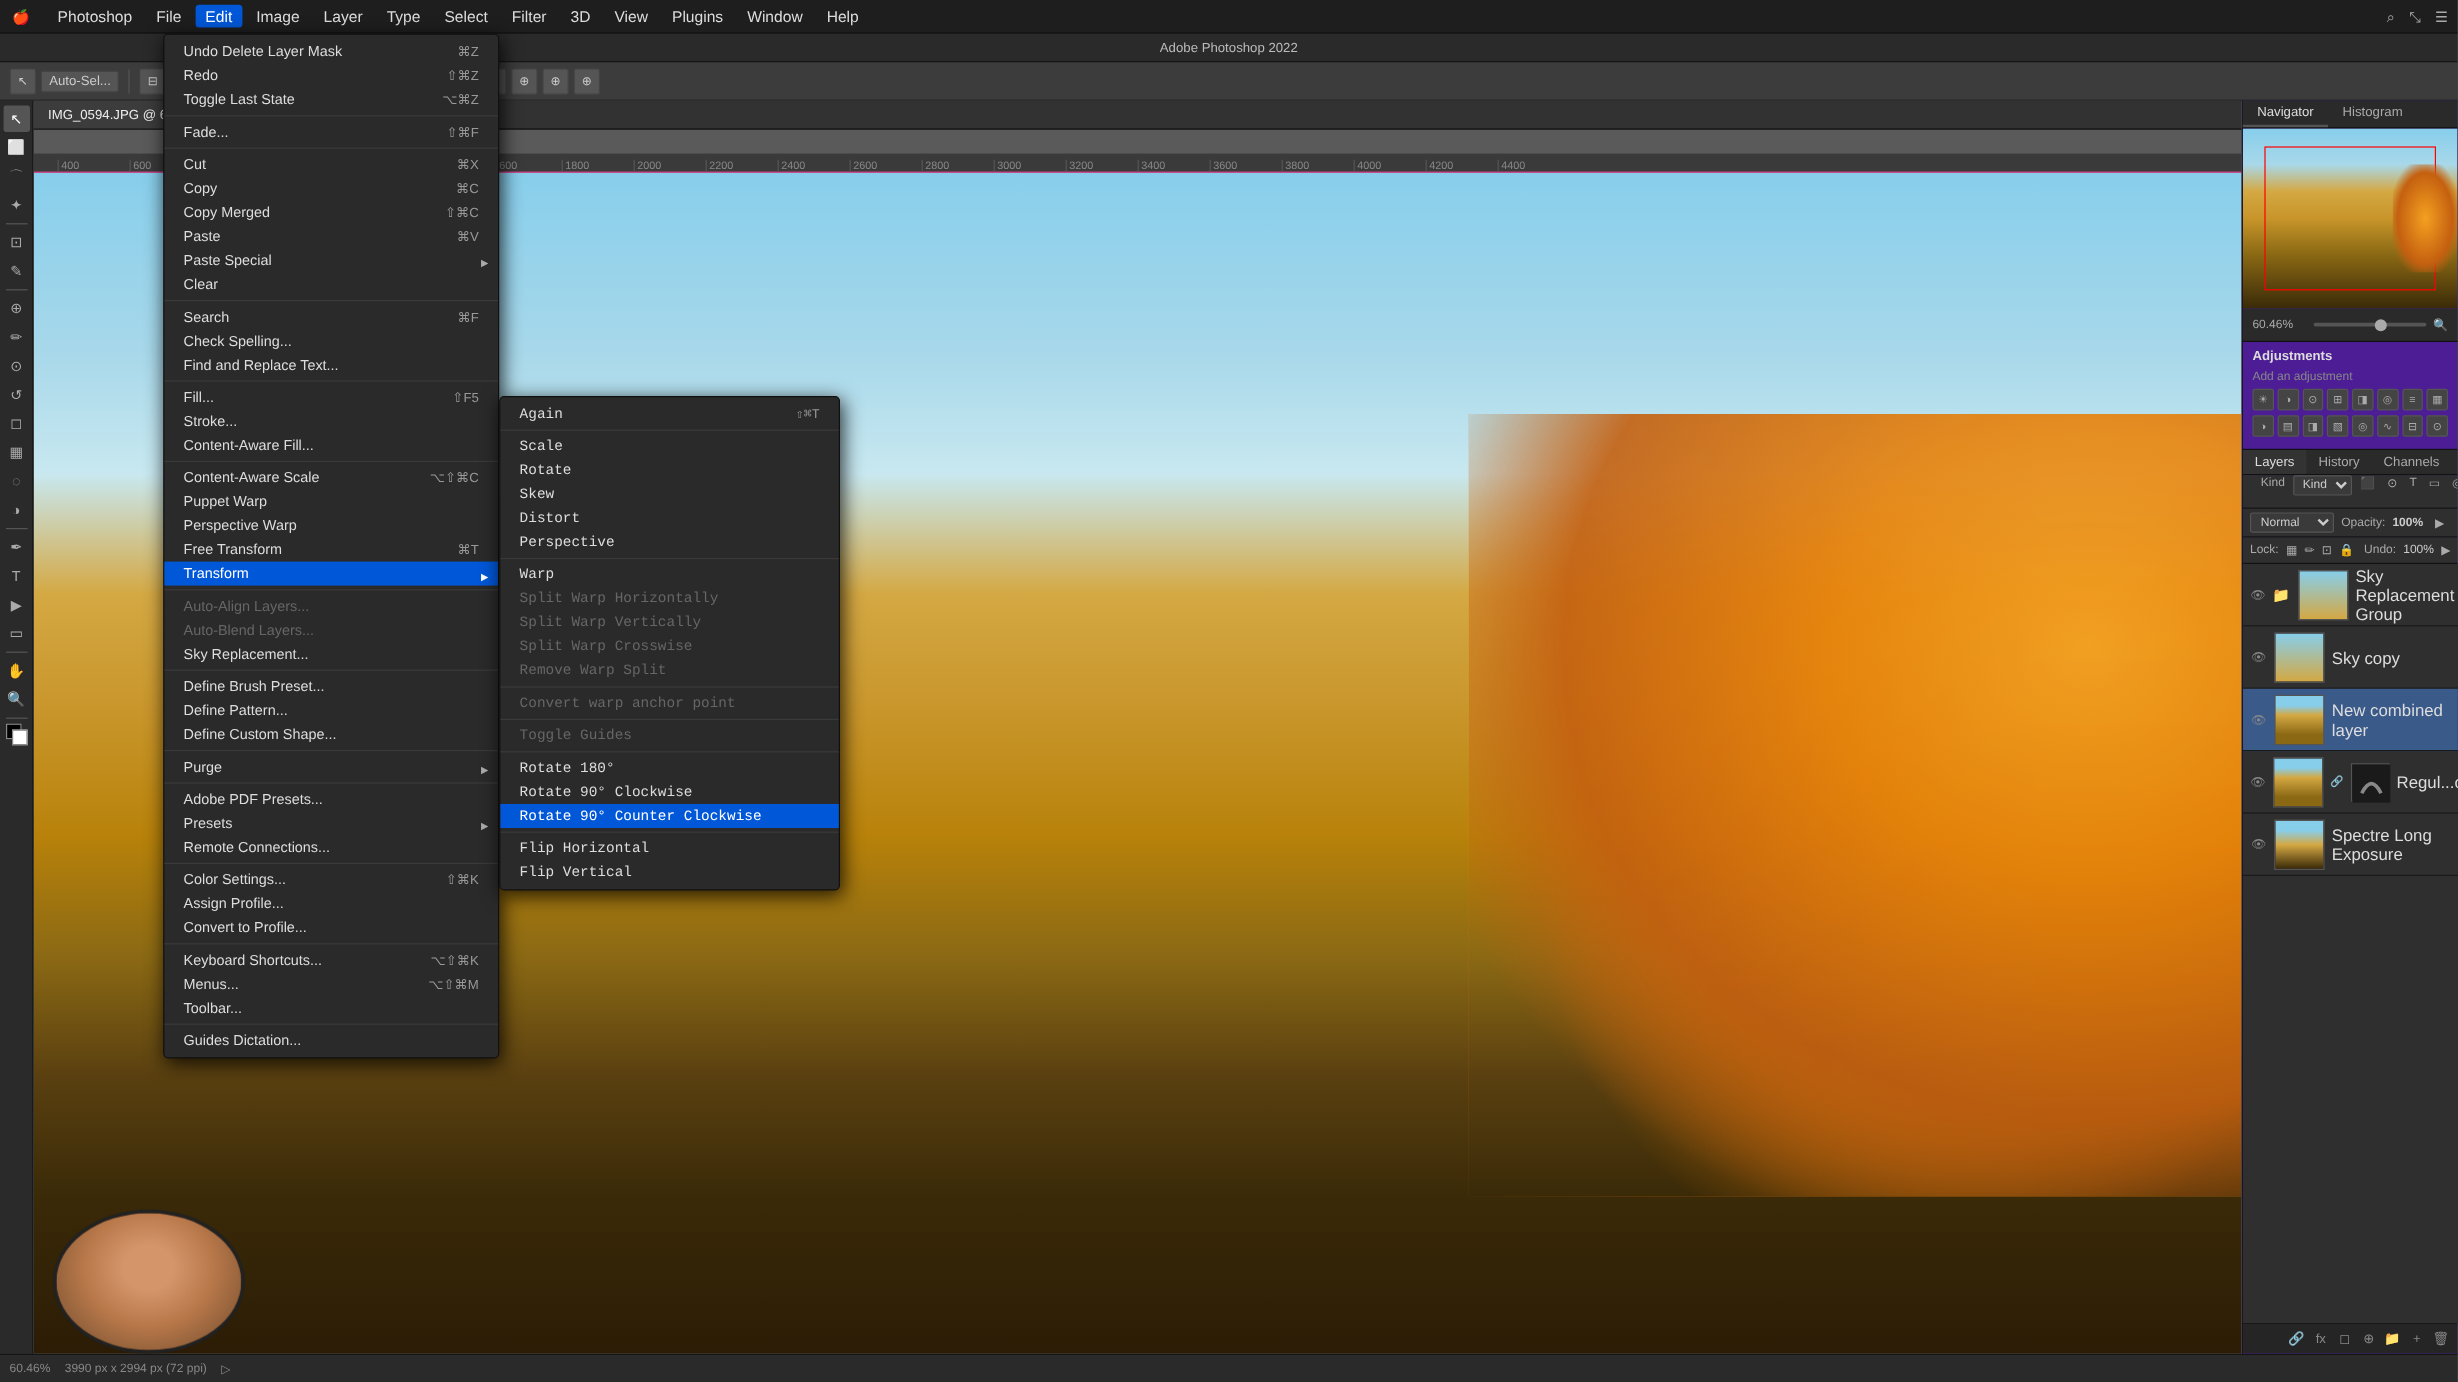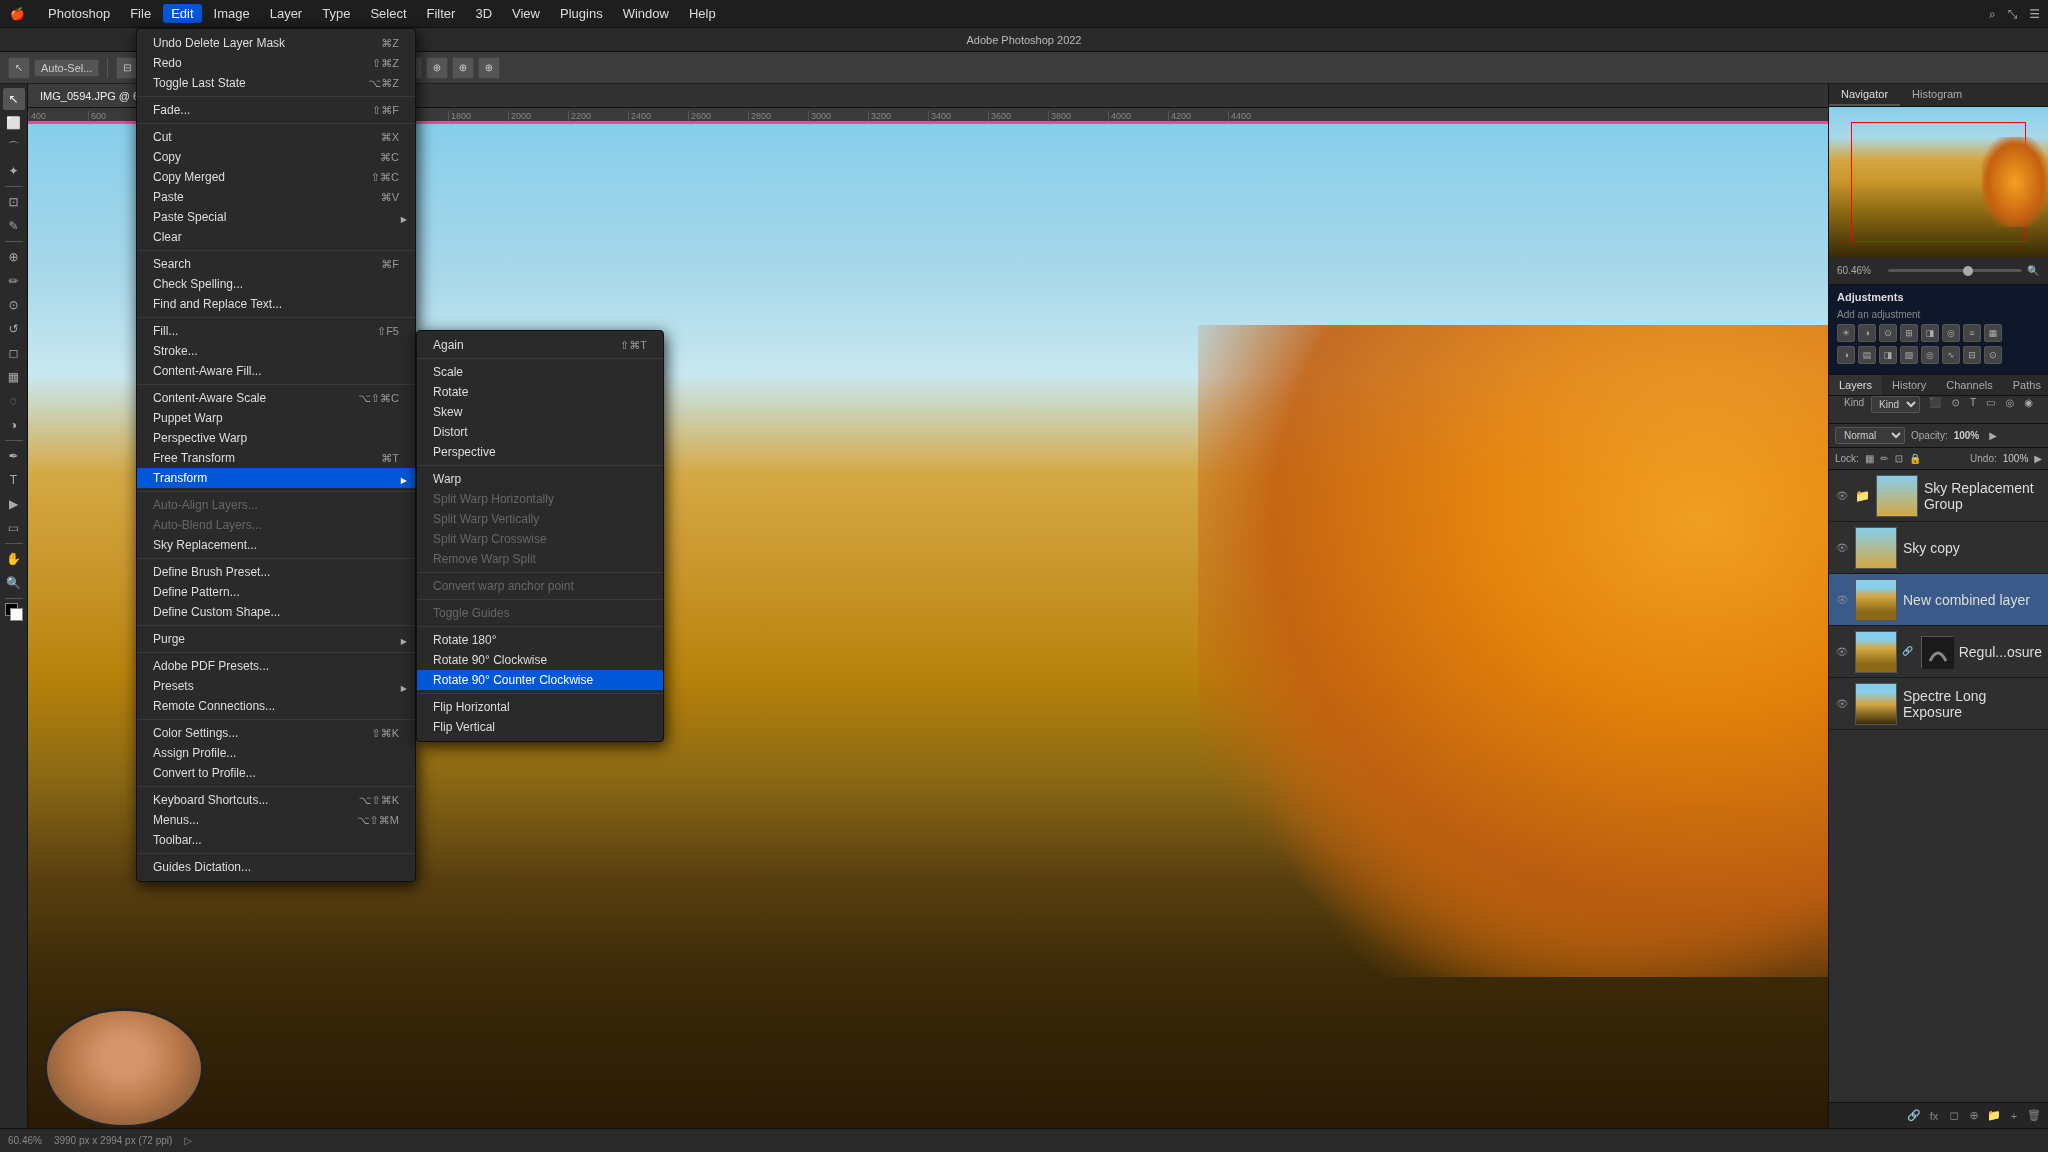--- a/index.html
+++ b/index.html
@@ -188,26 +188,28 @@
     }
     .tab-item.active {
       background: #3c3c3c;
       color: #eee;
     }
 
     
     #ruler-top {
       height: 16px;
       background: #3a3a3a;
-      border-bottom: 3px solid #ec4899;
+      border-bottom: 1px solid #ec4899;
       display: flex;
       align-items: flex-end;
+      padding-left: 20px;
       font-size: 9px;
       color: #888;
       gap: 0;
+      margin-top: 20px;
     }
     .ruler-mark {
       min-width: 60px;
       border-left: 1px solid #555;
       padding-left: 2px;
     }
 
     
     #canvas-image {
       width: 100%;
@@ -244,22 +246,22 @@
       width: 35%;
       height: 65%;
       background: 
         radial-gradient(ellipse at 80% 30%, #f4a020 0%, #e8820a 30%, #c46010 60%, transparent 80%),
         radial-gradient(ellipse at 60% 60%, #e89010 0%, #d07008 30%, transparent 60%);
       opacity: 0.9;
     }
 
     
     #right-panel {
-      width: 220px;
-      background: #0f172a;
+      width: 180px;
+      background: #4c1d95;
       display: flex;
       flex-direction: column;
       border-left: 1px solid #111;
       flex-shrink: 0;
     }
 
     
     #nav-tabs {
       display: flex;
       background: #2a2a2a;
@@ -550,27 +552,28 @@
       border: 1px solid #111;
       border-radius: 4px;
       box-shadow: 2px 4px 16px rgba(0,0,0,0.8);
       z-index: 9000;
       padding: 4px 0;
     }
     #transform-submenu {
       position: fixed;
       left: 416px;
       top: 330px;
-      width: 248px;
+      width: 284px;
       background: #2a2a2a;
       border: 1px solid #111;
       border-radius: 4px;
       box-shadow: 2px 4px 16px rgba(0,0,0,0.8);
       z-index: 9001;
       padding: 4px 0;
+      font-family: Liberation Mono, monospace;
     }
 
     .menu-item {
       padding: 3px 16px;
       font-size: 12px;
       color: #ddd;
       display: flex;
       align-items: flex-end;
       justify-content: space-between;
       cursor: pointer;

